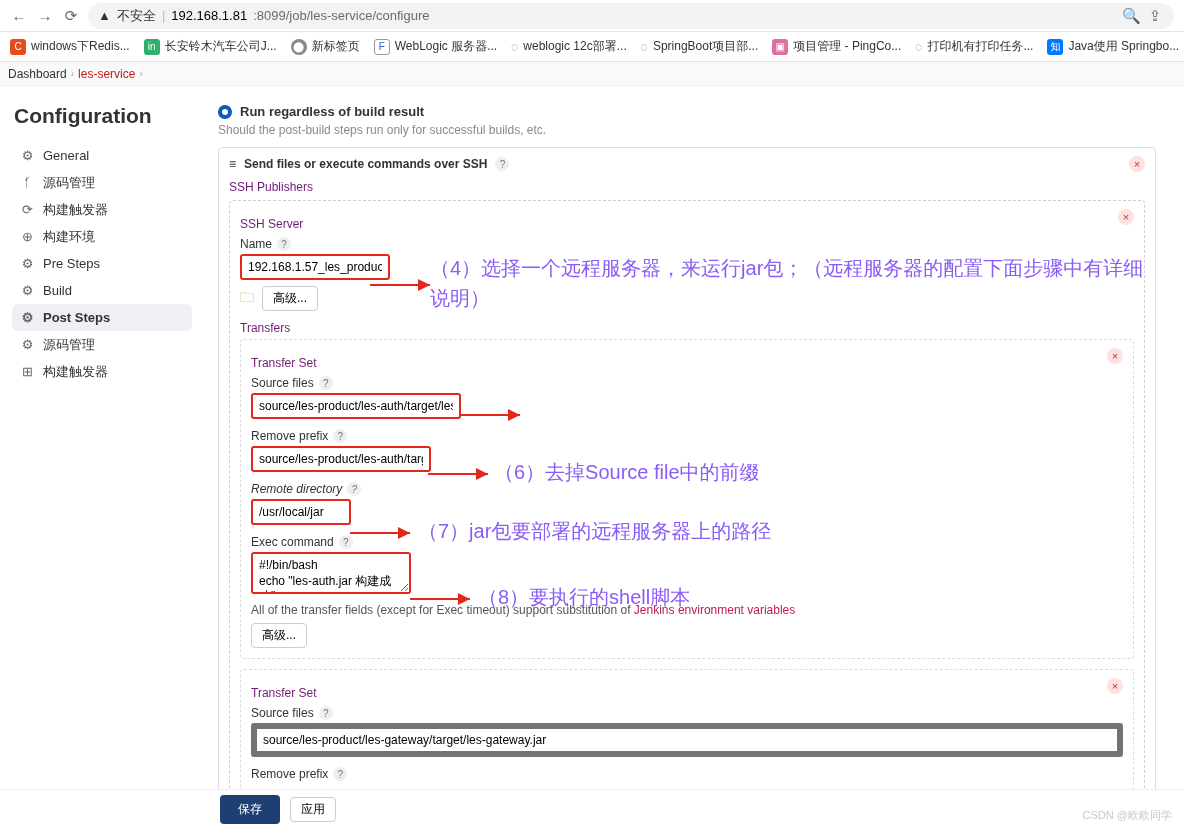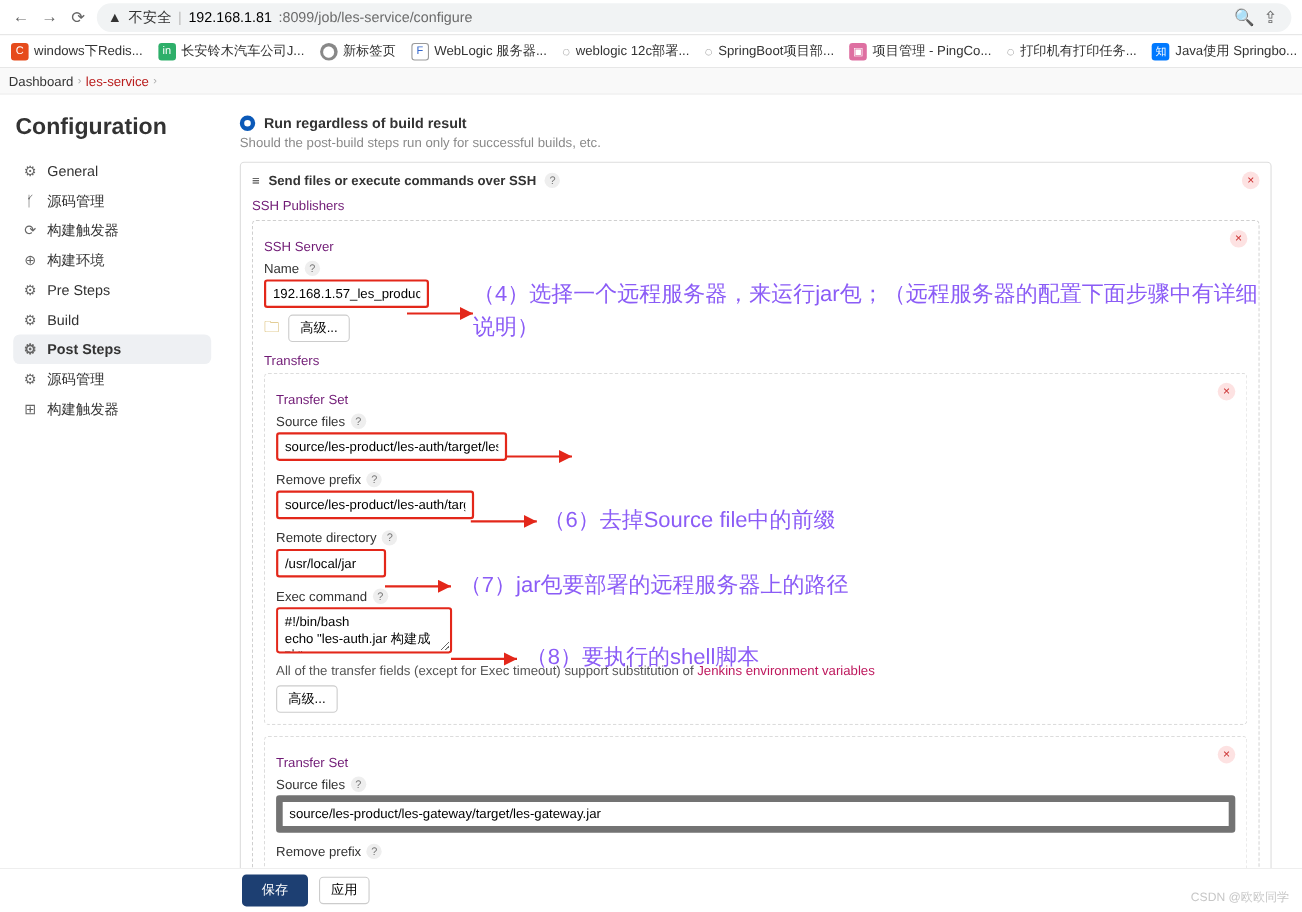--- a/index.html
+++ b/index.html
@@ -298,21 +298,21 @@
             <span class="close-x" data-name="close-icon">×</span>
           </div>
           <input class="text-input hl" style="width: 210px;" data-name="source-files-input" value="source/les-product/les-auth/target/les-auth.jar">
 
           <div class="field-label" style="margin-top:10px;">
             <span data-name="remove-prefix-label">Remove prefix</span>
             <span class="help-q" data-name="help-icon">?</span>
           </div>
           <input class="text-input hl" style="width: 180px;" data-name="remove-prefix-input" value="source/les-product/les-auth/target/">
 
-          <div class="field-label" style="margin-top:10px;">
+          <div class="field-label" style="margin-top:10px;font-style:italic;">
             <span data-name="remote-directory-label">Remote directory</span>
             <span class="help-q" data-name="help-icon">?</span>
           </div>
           <input class="text-input hl" style="width: 100px;" data-name="remote-directory-input" value="/usr/local/jar">
 
           <div class="field-label" style="margin-top:10px;">
             <span data-name="exec-command-label">Exec command</span>
             <span class="help-q" data-name="help-icon">?</span>
           </div>
           <textarea class="textarea hl" style="width: 160px;" data-name="exec-command-textarea">#!/bin/bash

